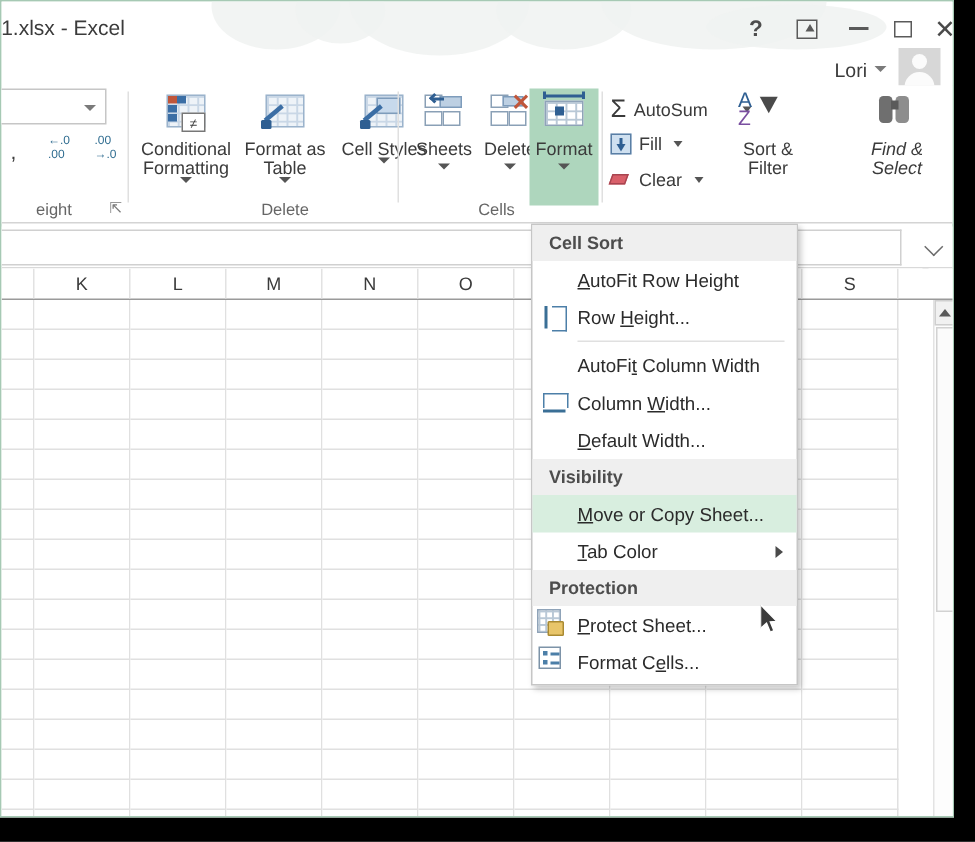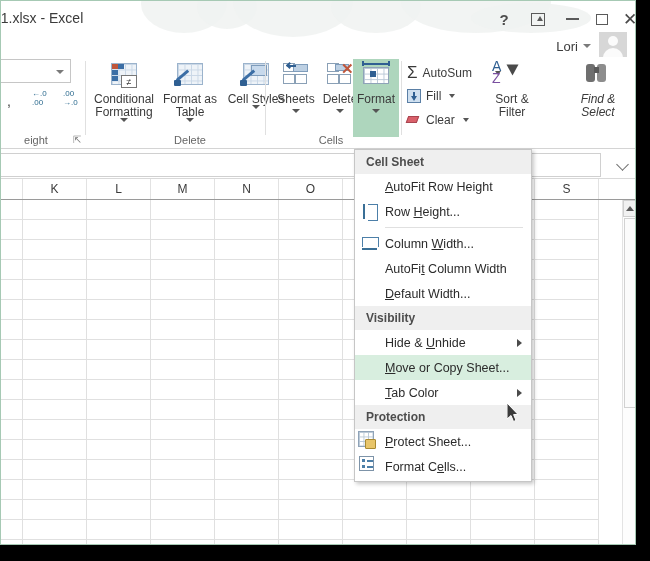--- a/index.html
+++ b/index.html
@@ -738,44 +738,40 @@
           <div class="gcell" style="left: 470px; top: 340px; width: 64px; height: 20px;"></div>
           <div class="gcell" style="left: 534px; top: 340px; width: 64px; height: 20px;"></div>
         </div>
       <div id="vscroll">
         <div id="vscroll-up"></div>
         <div id="vscroll-thumb"></div>
       </div>
     </div>
 
     <div id="menu">
-        <div class="menu-header">Cell Sheet</div>
+        <div class="menu-header">Cell Sort</div>
         <div class="menu-item">
           <span><u>A</u>utoFit Row Height</span>
         </div>
         <div class="menu-item">
           <span class="mi-ico ic-rowheight"></span>
           <span>Row <u>H</u>eight...</span>
         </div>
         <div class="menu-sep"></div>
         <div class="menu-item">
+          <span>AutoFi<u>t</u> Column Width</span>
+        </div>
+        <div class="menu-item">
           <span class="mi-ico ic-colwidth"></span>
           <span>Column <u>W</u>idth...</span>
         </div>
         <div class="menu-item">
-          <span>AutoFi<u>t</u> Column Width</span>
-        </div>
-        <div class="menu-item">
           <span><u>D</u>efault Width...</span>
         </div>
         <div class="menu-header">Visibility</div>
-        <div class="menu-item">
-          <span>Hide &amp; <u>U</u>nhide</span>
-          <span class="arrow"></span>
-        </div>
         <div class="menu-item sel">
           <span><u>M</u>ove or Copy Sheet...</span>
         </div>
         <div class="menu-item">
           <span><u>T</u>ab Color</span>
           <span class="arrow"></span>
         </div>
         <div class="menu-header">Protection</div>
         <div class="menu-item">
           <span class="mi-ico ic-protect"></span>

